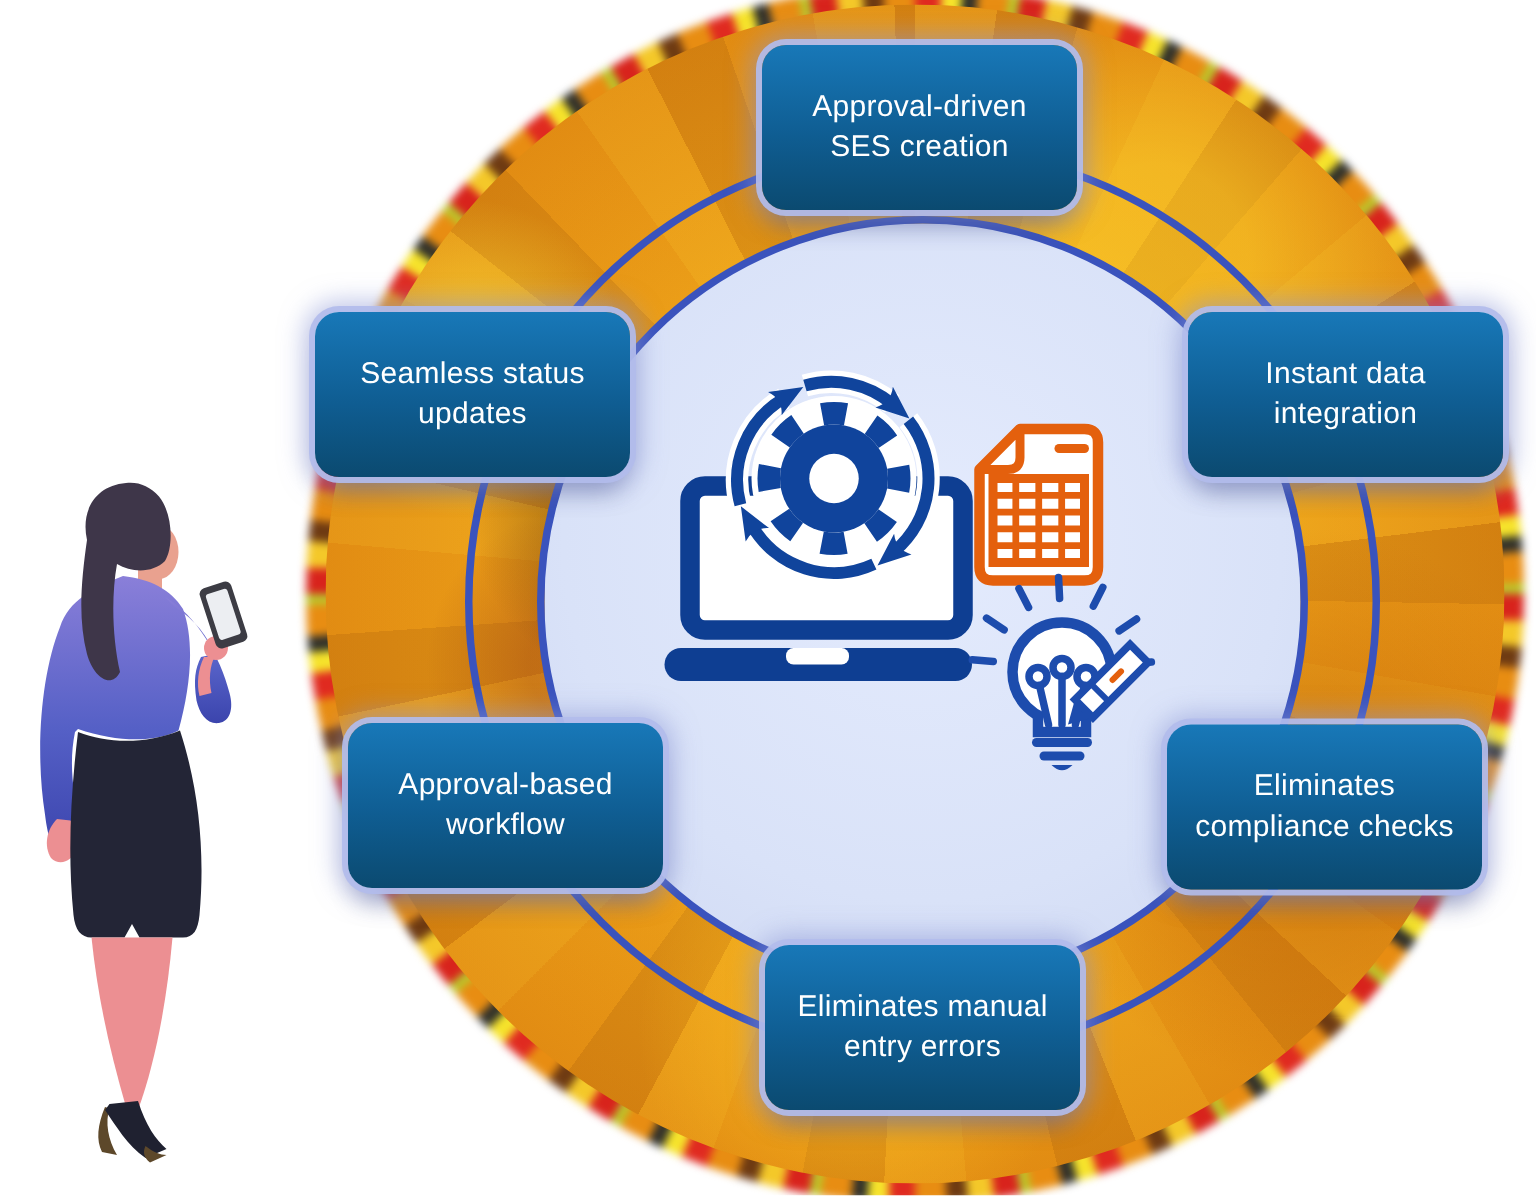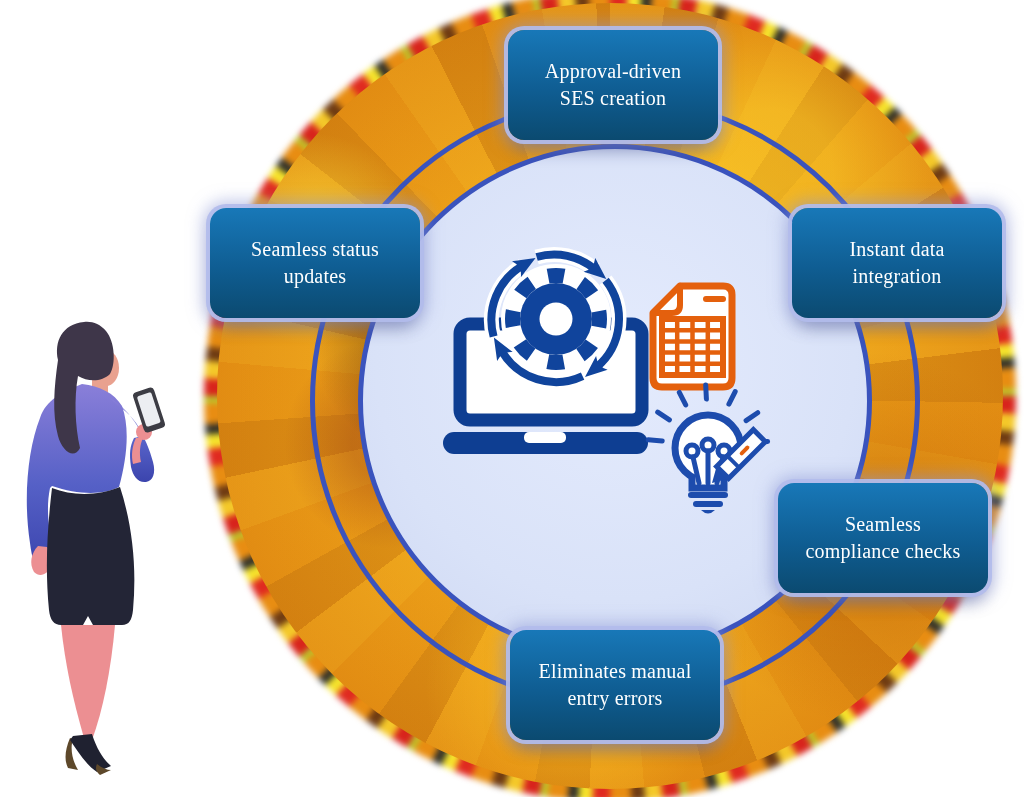--- a/index.html
+++ b/index.html
@@ -1,18 +1,18 @@
 <!DOCTYPE html>
 <html><head>
 <meta charset="utf-8">
 <style>
   html,body{margin:0;padding:0;background:#fff;}
   .scene{
     position:relative;width:1024px;height:797px;overflow:hidden;
-    background:#ffffff;font-family:Liberation Serif, serif;
+    background:#ffffff;font-family:Liberation Sans, sans-serif;
   }
   .layer{position:absolute;border-radius:50%;}
   
   .speckle-ring{
     left:204px;top:-10px;width:812px;height:812px;
     background:
       repeating-conic-gradient(
         #e02a20 0deg 2.5deg, #f6e32b 2.5deg 4.5deg, #30302a 4.5deg 6deg,
         #e88d12 6deg 9deg, #b8cc2d 9deg 10deg, #d8231c 10deg 12.5deg,
         #f4c829 12.5deg 15deg, #6e3a12 15deg 17deg, #e88d12 17deg 20deg);
@@ -203,22 +203,26 @@
 SES creation</span>
   </div>
   <div class="node n-ul">
     <span>Seamless status
 updates</span>
   </div>
   <div class="node n-ur">
     <span>Instant data
 integration</span>
   </div>
+  <div class="node n-ll">
+    <span>Approval-based
+workflow</span>
+  </div>
   <div class="node n-lr">
-    <span>Seamless
+    <span>Eliminates
 compliance checks</span>
   </div>
   <div class="node n-bottom">
     <span>Eliminates manual
 entry errors</span>
   </div>
 
 </div>
 
 </body></html>

